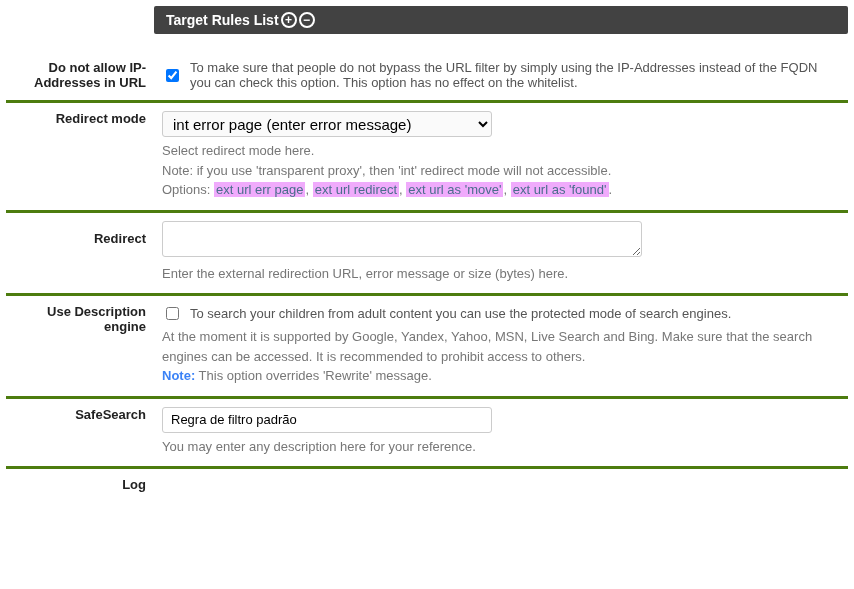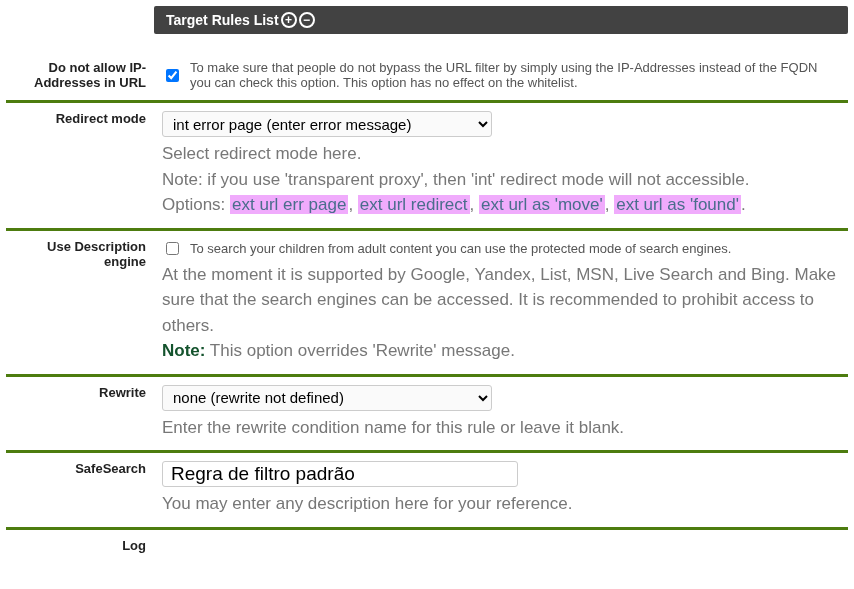--- a/index.html
+++ b/index.html
@@ -67,50 +67,50 @@
   .inline-check {
     display: flex;
     align-items: center;
     gap: 8px;
   }
   .inline-check input[type=checkbox] {
     margin-top: 3px;
   }
   .help-text {
     color: #777;
-    font-size: 17px;
+    font-size: 13px;
     margin-top: 4px;
     line-height: 1.5;
   }
-  .help-text strong { color: #14532d; }
+  .help-text strong { color: #3b82f6; }
   select.form-control {
     width: 330px;
     height: 26px;
     border: 1px solid #ccc;
     border-radius: 3px;
     background: #fafafa;
     font-size: 15px;
     padding: 2px 6px;
   }
   textarea.form-control {
     width: 480px;
     height: 36px;
     border: 1px solid #ccc;
     border-radius: 3px;
     resize: both;
     font-family: inherit;
     font-size: 13px;
   }
   input.form-control {
-    width: 356px;
+    width: 330px;
     height: 26px;
     border: 1px solid #ccc;
     border-radius: 3px;
     padding: 2px 8px;
-    font-size: 19px;
+    font-size: 13px;
   }
   .linklike {
     background: #f0abfc;
     color: #4a6d8c;
     padding: 0 2px;
   }
 </style>
 </head>
 <body>
 
@@ -148,44 +148,42 @@
             <span>Options:</span>
             <span class="linklike">ext url err page</span>, 
             <span class="linklike">ext url redirect</span>, 
             <span class="linklike">ext url as 'move'</span>, 
             <span class="linklike">ext url as 'found'</span>.
           </div>
         </div>
       </td>
     </tr>
 
+    <tr class="form-row">
+      <td class="label-cell" style="padding-top:18px">Redirect</td>
+      <td class="content-cell">
+        <textarea class="form-control" style=""></textarea>
+        <div class="help-text">Enter the external redirection URL, error message or size (bytes) here.</div>
+      </td>
+    </tr>
 
     <tr class="form-row">
       <td class="label-cell">Use Description engine</td>
       <td class="content-cell">
         <div class="inline-check">
           <input type="checkbox" id="cb-safe" style="">
           <span>To search your children from adult content you can use the protected mode of search engines.</span>
         </div>
         <div class="help-text">
-          <span>At the moment it is supported by Google, Yandex, List, MSN, Live Search and Bing. Make sure that the search engines can be accessed. It is recommended to prohibit access to others.</span><br>
+          <span>At the moment it is supported by Google, Yandex, Yahoo, MSN, Live Search and Bing. Make sure that the search engines can be accessed. It is recommended to prohibit access to others.</span><br>
           <strong>Note:</strong><span> This option overrides 'Rewrite' message.</span>
         </div>
       </td>
     </tr>
 
-    <tr class="form-row">
-      <td class="label-cell">Rewrite</td>
-      <td class="content-cell">
-        <select class="form-control">
-          <option>none (rewrite not defined)</option>
-        </select>
-        <div class="help-text">Enter the rewrite condition name for this rule or leave it blank.</div>
-      </td>
-    </tr>
 
 
     <tr class="form-row">
       <td class="label-cell">SafeSearch</td>
       <td class="content-cell">
         <input type="text" class="form-control" id="desc-input" value="Regra de filtro padrão" style="">
         <div class="help-text">You may enter any description here for your reference.</div>
       </td>
     </tr>
 

